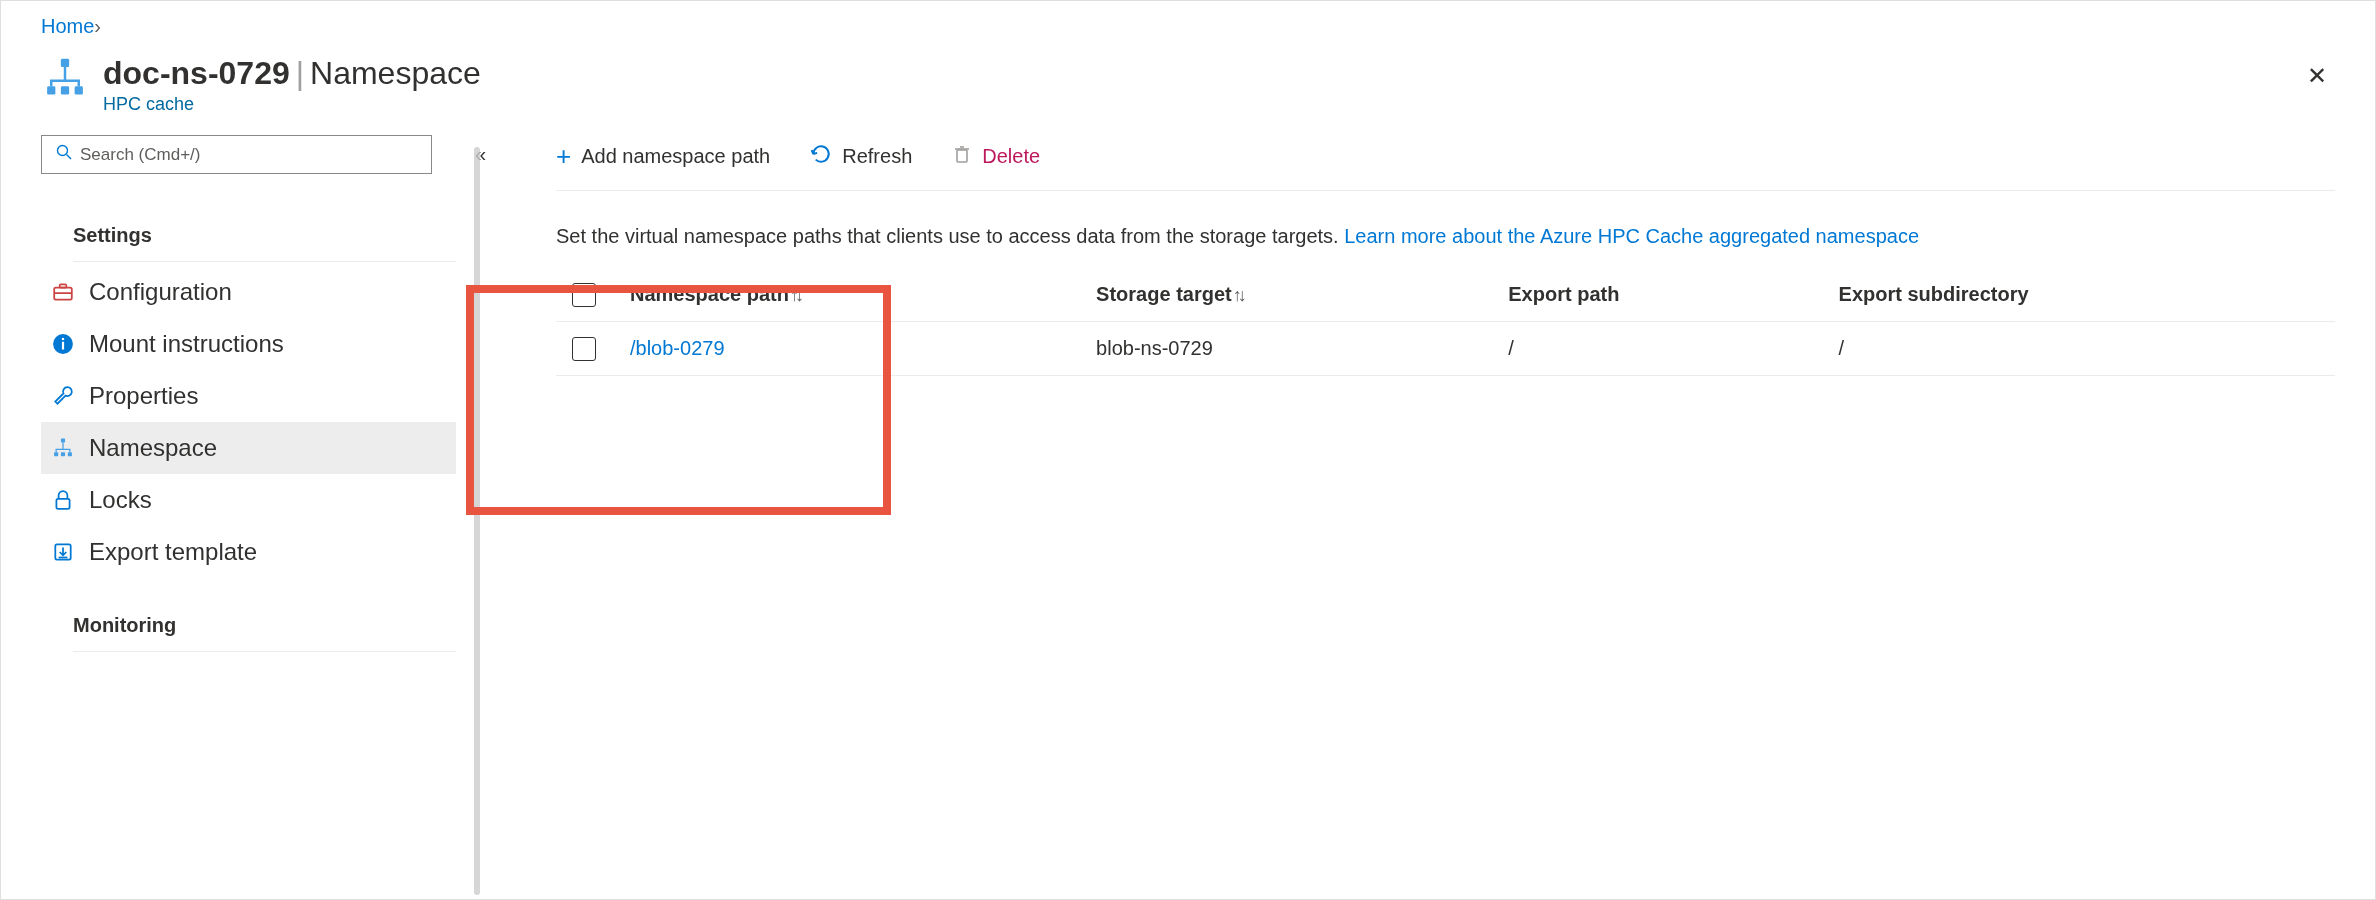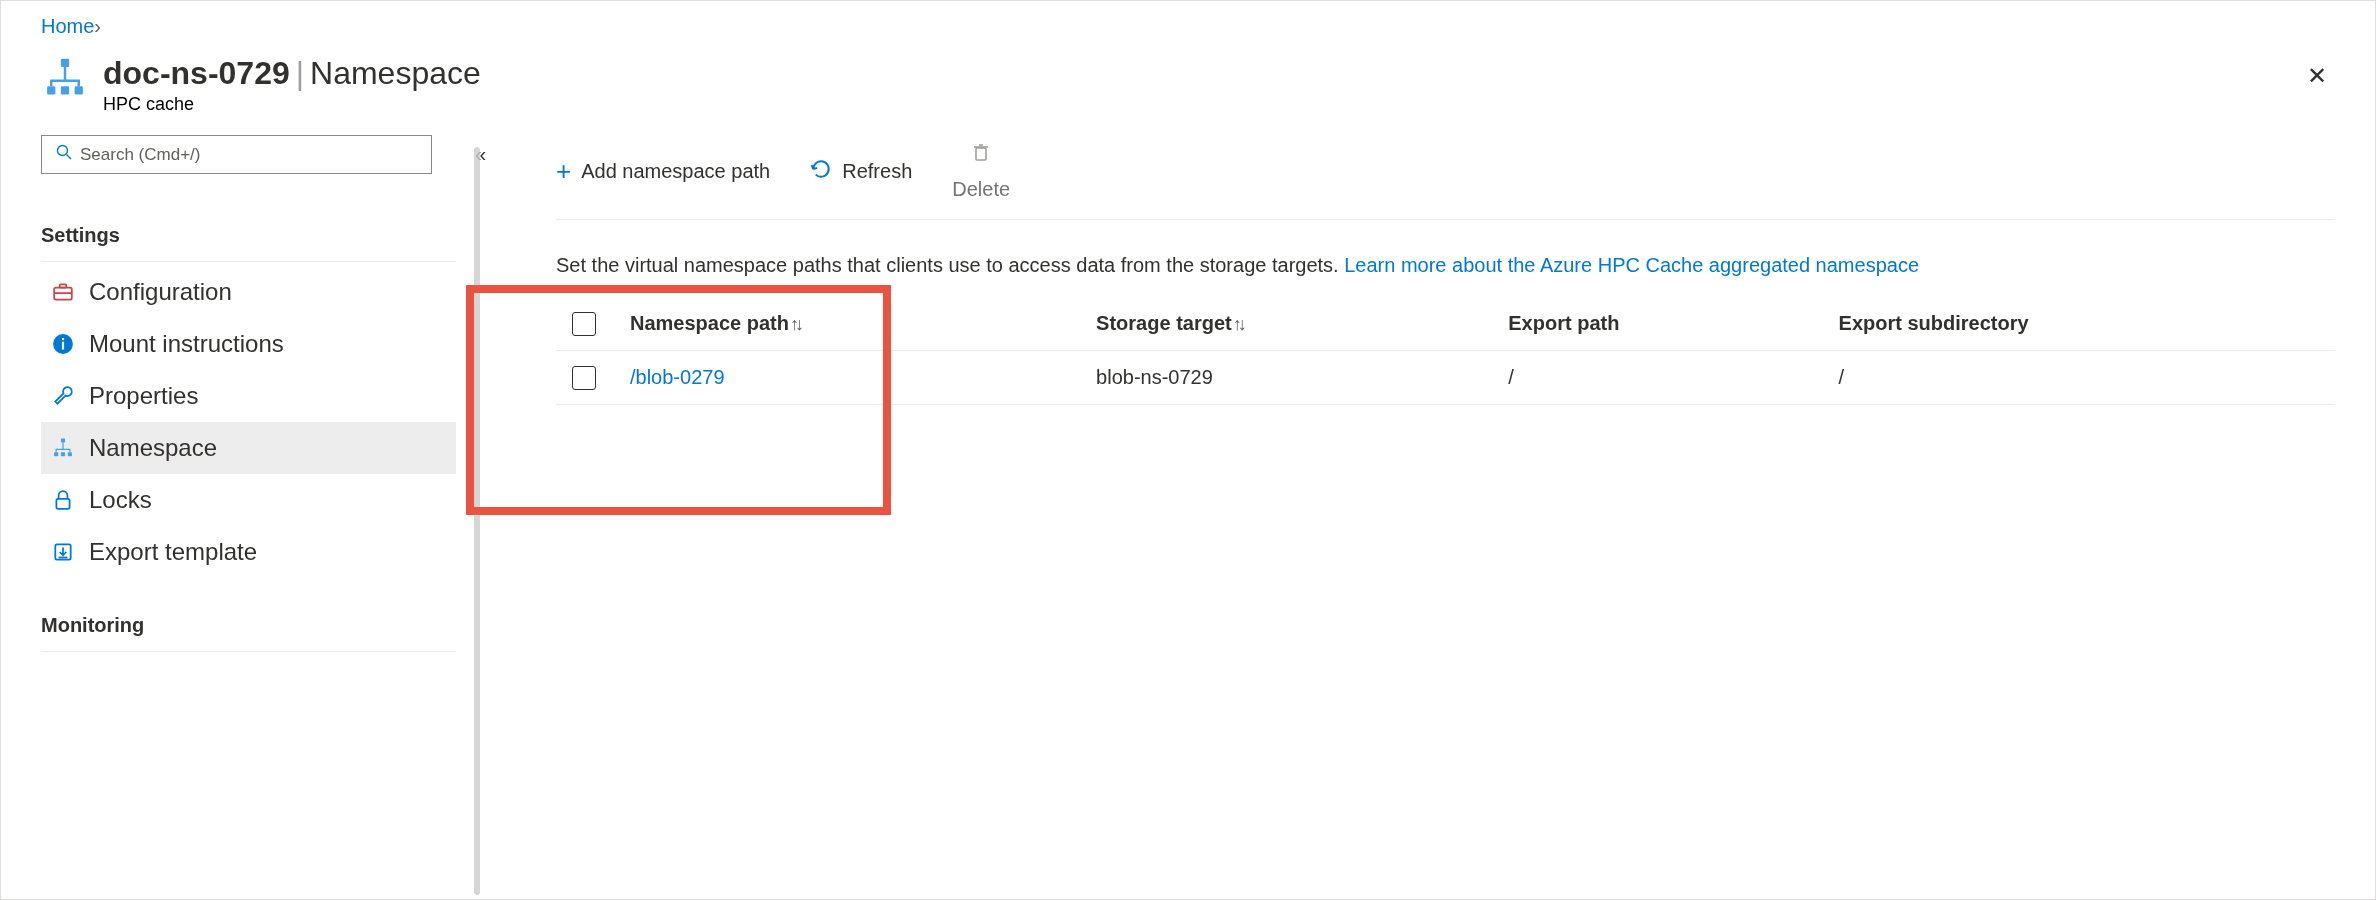--- a/index.html
+++ b/index.html
@@ -34,21 +34,21 @@
   }
   .page-header-icon {
     width: 48px; height: 48px;
     display: flex; align-items: center; justify-content: center;
     margin-right: 14px;
   }
   .page-header-titles { flex: 1; }
   .page-title { font-size: 32px; font-weight: 400; line-height: 1.2; }
   .page-title strong { font-weight: 700; }
   .page-title .sep { color: #a19f9d; font-weight: 400; margin: 0 6px; }
-  .page-subtitle { font-size: 18px; color: #000000; margin-top: 2px; }
+  .page-subtitle { font-size: 18px; color: #0369a1; margin-top: 2px; }
   .close-btn { font-size: 24px; color: #323130; cursor: pointer; padding: 8px; }
 
   
   .body-cols { display: flex; height: calc(100% - 150px); }
   .sidebar {
     width: 485px;
     flex-shrink: 0;
     padding: 0 0 0 40px;
     position: relative;
   }
@@ -79,20 +79,21 @@
   .search-box .icon { margin-right: 8px; color:#0078d4; }
   .collapse-chevrons { font-size: 20px; color: #323130; cursor: pointer; }
 
   
   .nav-section-header {
     font-size: 20px; font-weight: 600;
     padding: 10px 0 14px 0;
     border-bottom: 1px solid #edebe9;
     margin-bottom: 4px;
     margin-right: 30px;
+    margin-left: 32px;
   }
   .nav-item {
     display: flex; align-items: center;
     gap: 14px;
     padding: 12px 10px;
     font-size: 24px;
     cursor: pointer;
     margin-right: 30px;
   }
   .nav-item.selected { background: #ededed; }
@@ -104,21 +105,21 @@
     gap: 40px;
     padding: 6px 0 18px 0;
     border-bottom: 1px solid #edebe9;
     font-size: 20px;
   }
   .toolbar-btn {
     display: flex; align-items: center; gap: 10px;
     cursor: pointer;
   }
   .toolbar-btn .icon { color: #0078d4; }
-  .toolbar-btn.disabled { color: #737373; cursor: default; flex-direction: column; }
+  .toolbar-btn.disabled { color: #be185d; cursor: default; }
   .toolbar-btn.disabled .icon { color: #a19f9d; }
 
   
   .description { font-size: 20px; margin: 34px 0 20px 0; }
 
   
   .ns-table { width: 100%; border-collapse: collapse; font-size: 20px; }
   .ns-table th, .ns-table td {
     text-align: left;
     padding: 14px 16px;

